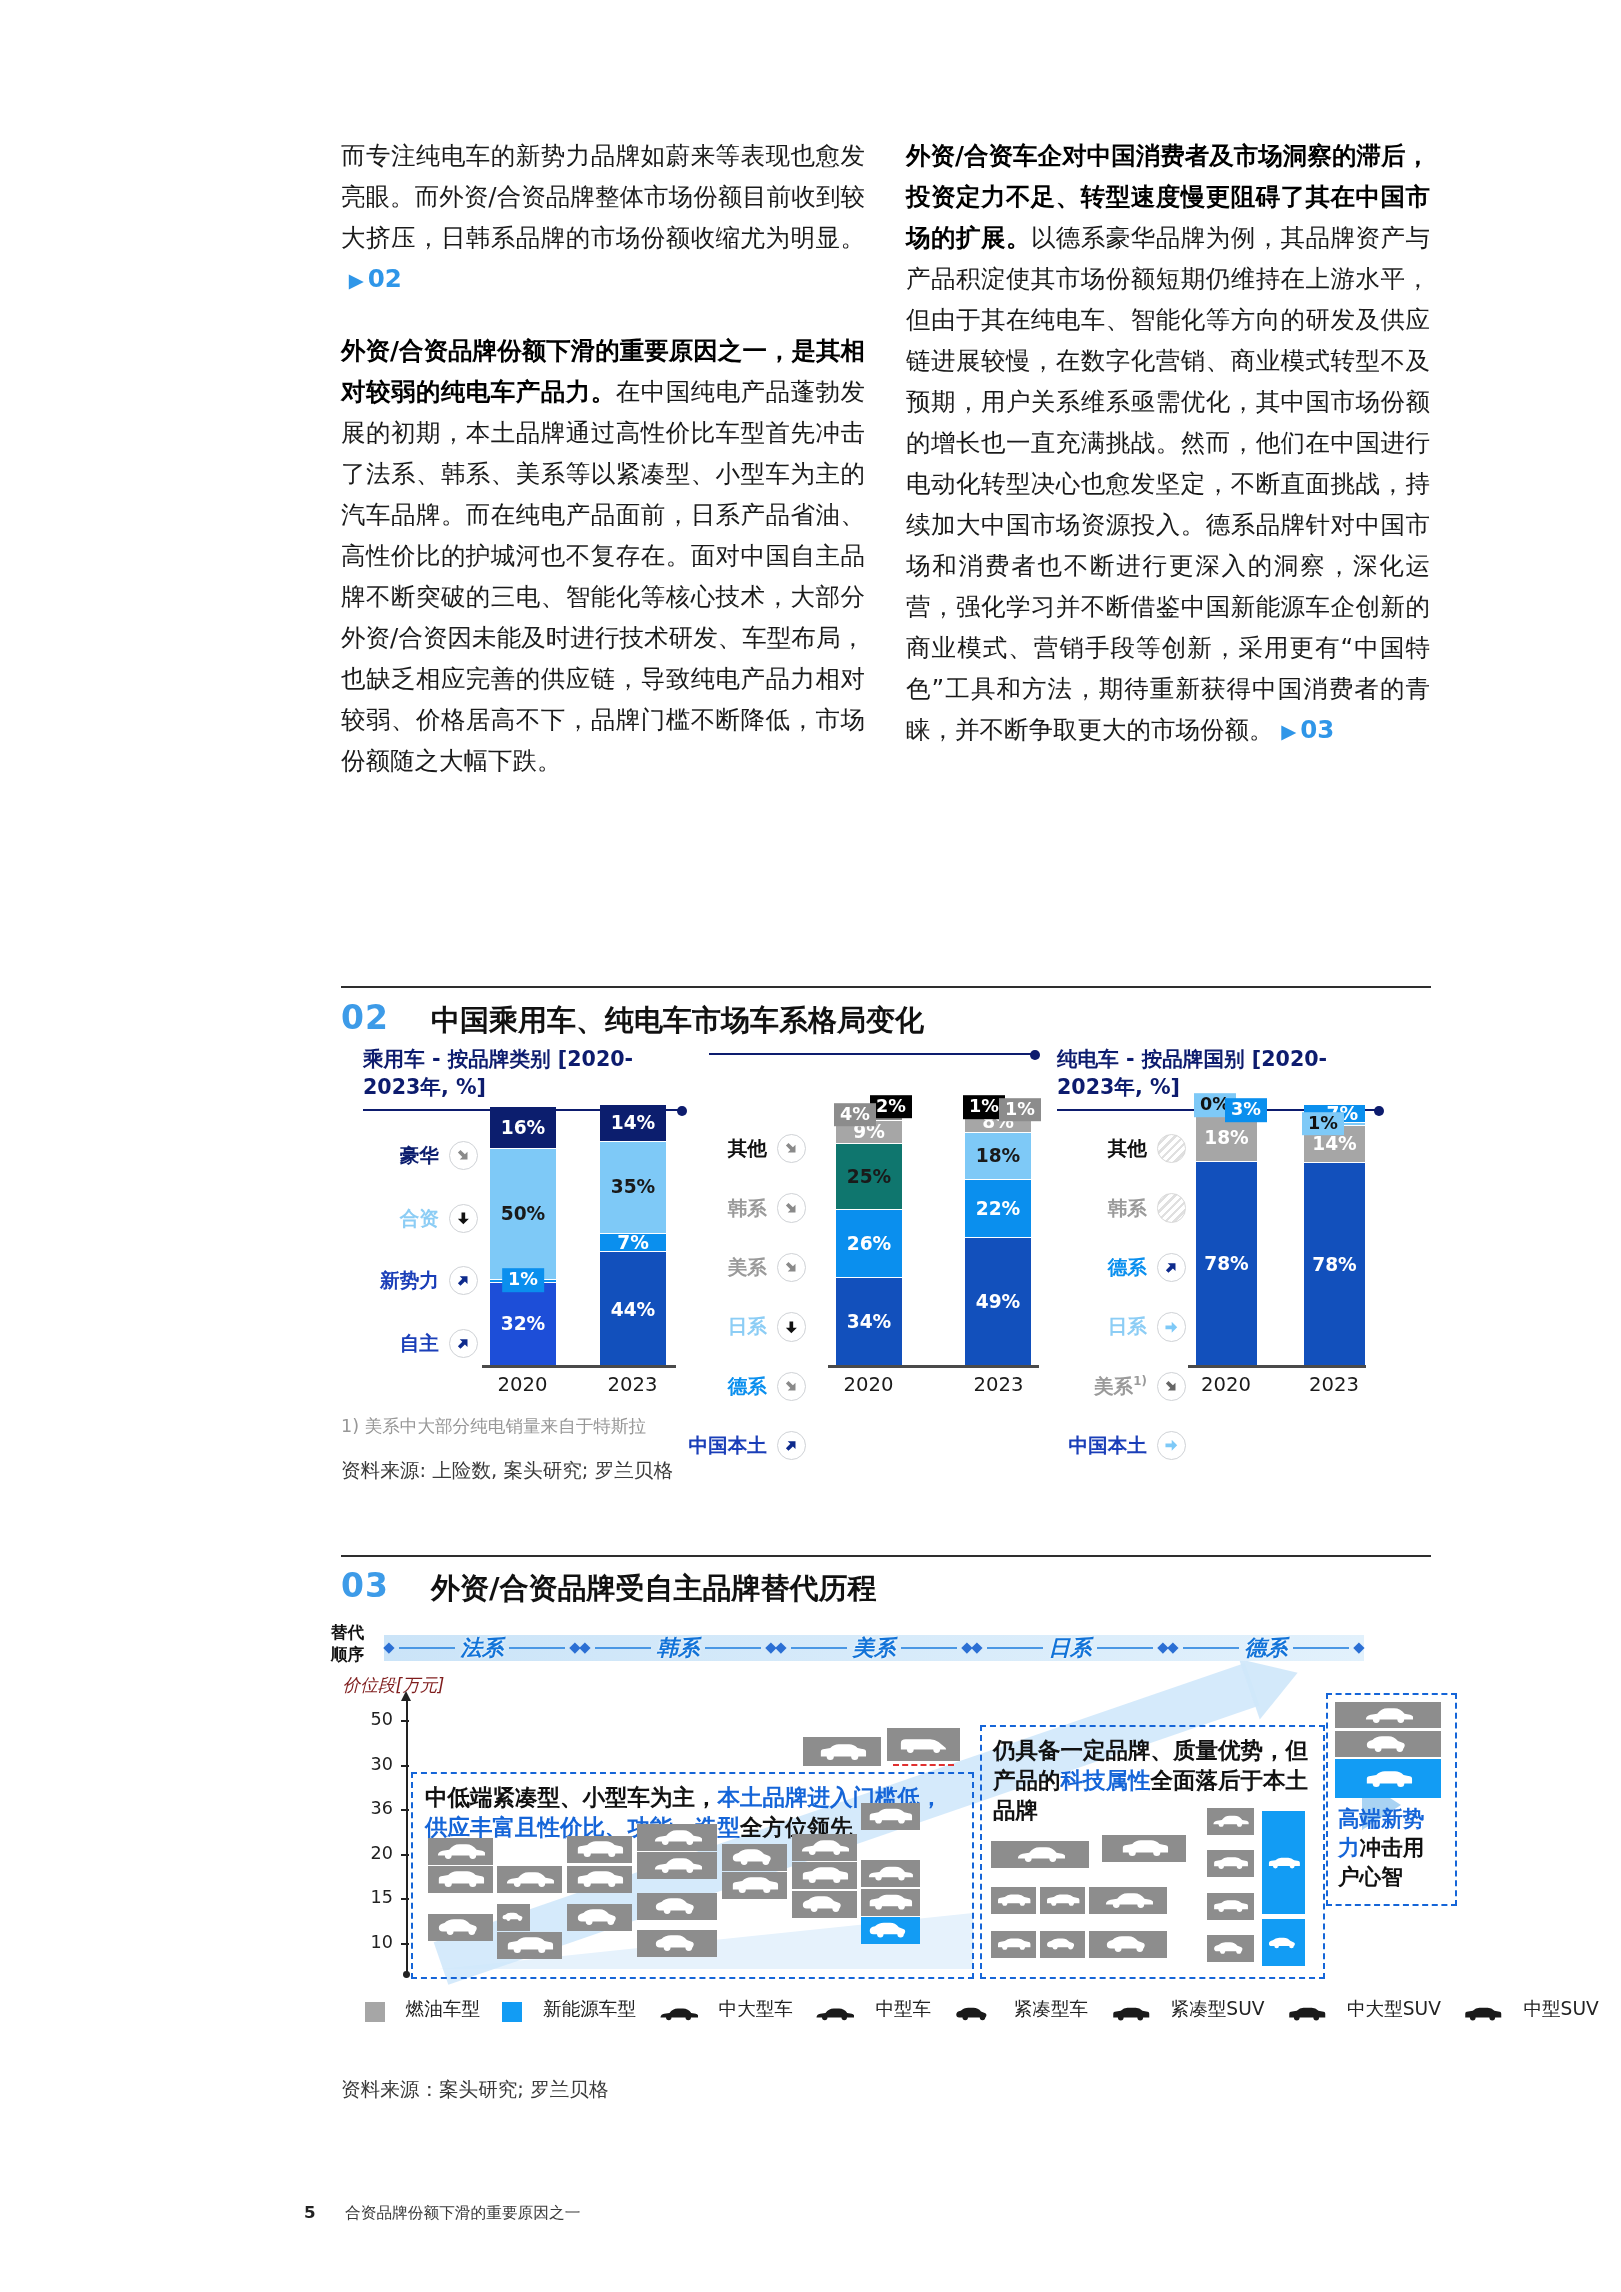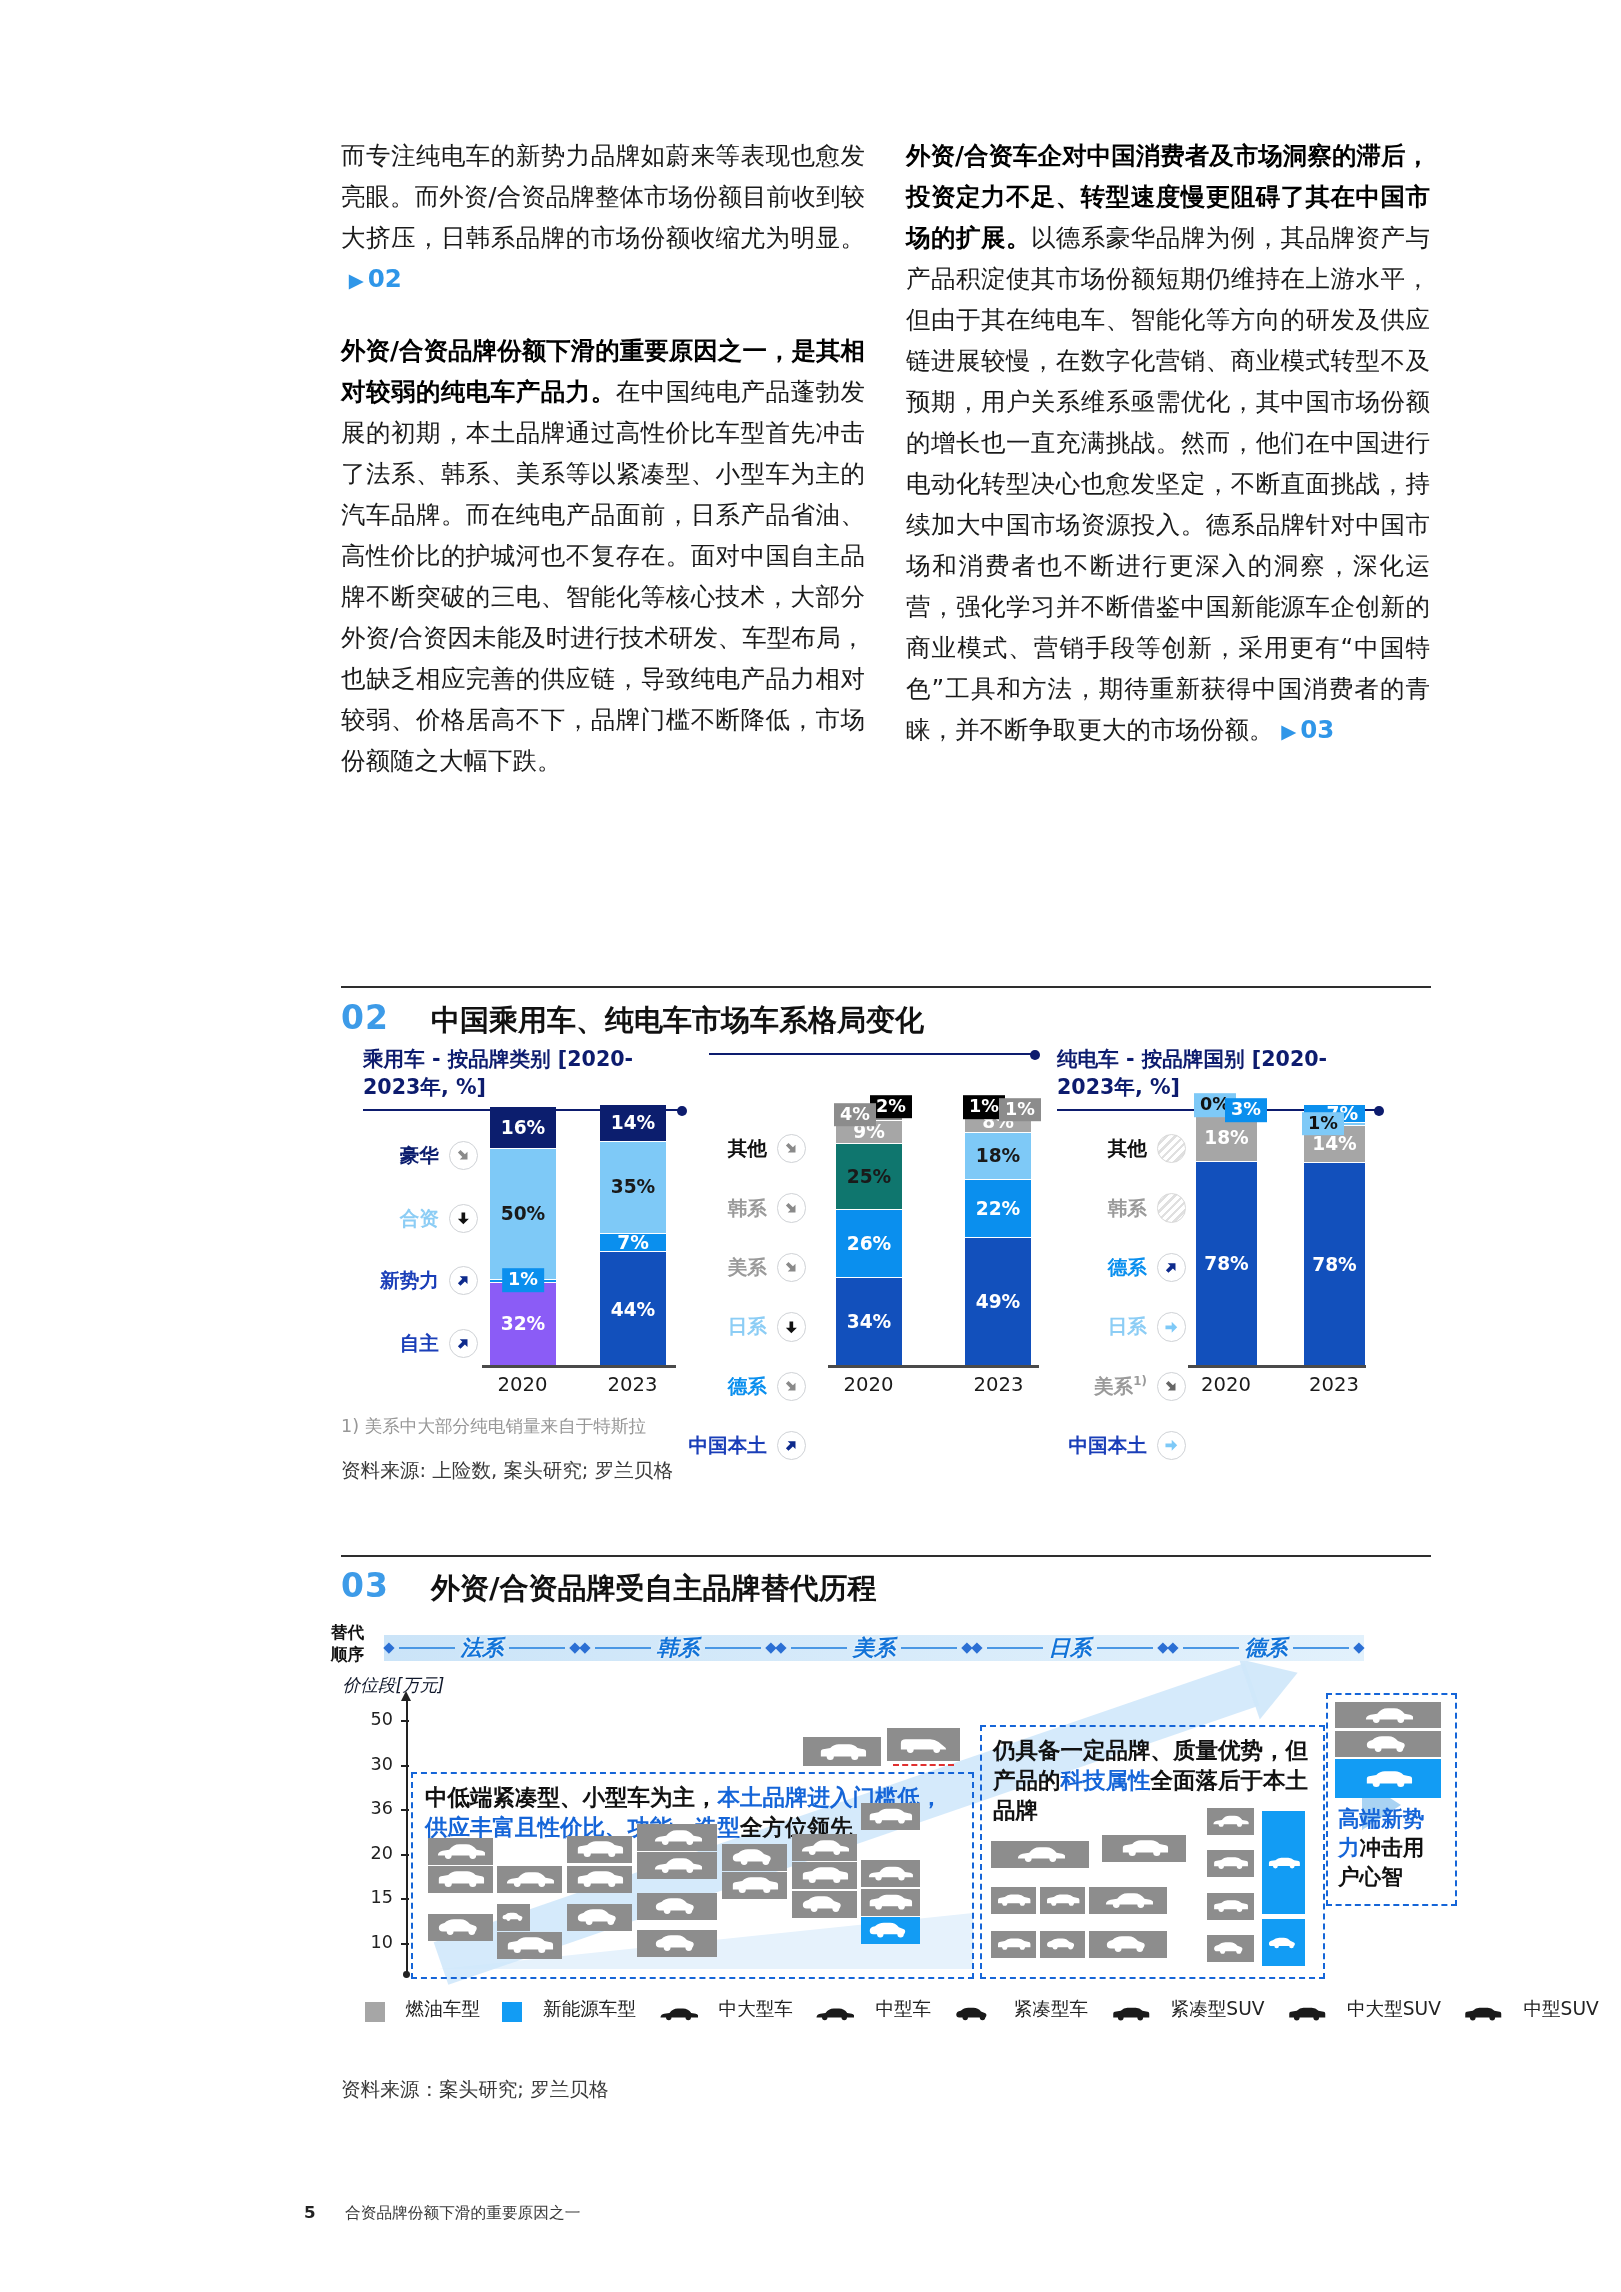--- a/index.html
+++ b/index.html
@@ -44,21 +44,21 @@
   .yearlab{position:absolute;font-size:19.6px;color:#1a1a1a;text-align:center;}
   
   .diagram{position:absolute;left:323px;top:1622px;width:1152px;height:365px;}
   .order-label{position:absolute;left:7.8px;top:0;width:51px;font-size:16.7px;line-height:21.6px;font-weight:bold;color:#111;}
   .band{position:absolute;left:61px;top:12.7px;width:980px;height:26.5px;display:flex;align-items:center;background:linear-gradient(90deg,#cbe4f8,#e2f1fc);}
   .band-seg{flex:1;display:flex;align-items:center;gap:5.9px;padding:0 1px;}
   .band-line{flex:1;height:2.5px;background:#4a97e4;}
   .band-dia{width:7.8px;height:7.8px;background:#2b6fd4;transform:rotate(45deg);flex:none;}
   .band-label{font-size:21.6px;font-weight:bold;font-style:italic;color:#1273d8;text-shadow:0 0 2.9px #fff;white-space:nowrap;}
   .band-head{position:absolute;left:1039px;top:50%;transform:translateY(-50%);width:0;height:0;border-top:25.5px solid transparent;border-bottom:25.5px solid transparent;border-left:39px solid #a9d3f3;}
-  .axis-label{position:absolute;left:19.6px;top:51px;font-size:17.6px;font-style:italic;color:#0f172a;}
+  .axis-label{position:absolute;left:19.6px;top:51px;font-size:17.6px;font-style:italic;color:#7f1d1d;}
   .yaxis{position:absolute;left:83px;top:78px;width:2px;height:272px;background:#222;}
   .yaxis-arrow{position:absolute;left:78px;top:69px;width:0;height:0;border-left:5.9px solid transparent;border-right:5.9px solid transparent;border-bottom:10.8px solid #222;}
   .yaxis-dot{position:absolute;left:80px;top:349px;width:6.9px;height:6.9px;border-radius:50%;background:#222;}
   .tick{position:absolute;width:33px;text-align:right;font-size:17.6px;color:#222;}
   .tick-dash{position:absolute;left:78px;width:7.8px;height:2px;background:#222;}
   .bg-wedge{position:absolute;left:116px;top:286px;width:534px;height:61px;background:#e6f2fc;clip-path:polygon(0 100%,100% 8%,100% 100%);}
   .bg-arrow{position:absolute;left:118px;top:319px;width:858px;height:45px;background:#cfe7fa;opacity:.88;transform:rotate(-19deg);transform-origin:left center;}
   .bg-arrowhead{position:absolute;left:925px;top:27.4px;width:0;height:0;border-top:32px solid transparent;border-bottom:32px solid transparent;border-left:51px solid #cfe7fa;opacity:.92;transform:rotate(-19deg);}
   .dash-box{position:absolute;border:2.5px dashed #1565d8;}
   .callout{position:absolute;font-size:22.5px;font-weight:bold;line-height:30px;color:#111;}
@@ -165,21 +165,21 @@
       <div class="bar" style="left: 490px; width: 66px; top: 1106px; height: 260px;">
         <div class="bar-seg" style="height: 42px; background: rgb(12, 30, 110);">
           <div class="seg-label" style="color: rgb(255, 255, 255);">16%</div>
         </div>
         <div class="bar-seg" style="height: 131px; background: rgb(126, 201, 247);">
           <div class="seg-label" style="color: rgb(26, 26, 26);">50%</div>
         </div>
         <div class="bar-seg" style="height: 2.6px; background: rgb(10, 143, 238);">
           <div class="chip cc" style="background: rgb(10, 143, 238); color: rgb(255, 255, 255);">1%</div>
         </div>
-        <div class="bar-seg" style="height: 84px; background: #8b5cf6; justify-content: center;">
+        <div class="bar-seg" style="height: 84px; background: #1d4ed8; justify-content: center;">
           <div class="seg-label" style="color: rgb(255, 255, 255);">32%</div>
         </div>
       </div>
       <div class="yearlab" style="left: 478px; width: 89px; top: 1373px;">2020</div>
       <div class="bar" style="left: 600px; width: 66px; top: 1104px; height: 263px;">
         <div class="bar-seg" style="height: 37px; background: rgb(12, 30, 110);">
           <div class="seg-label" style="color: rgb(255, 255, 255);">14%</div>
         </div>
         <div class="bar-seg" style="height: 92px; background: rgb(126, 201, 247);">
           <div class="seg-label" style="color: rgb(26, 26, 26);">35%</div>

